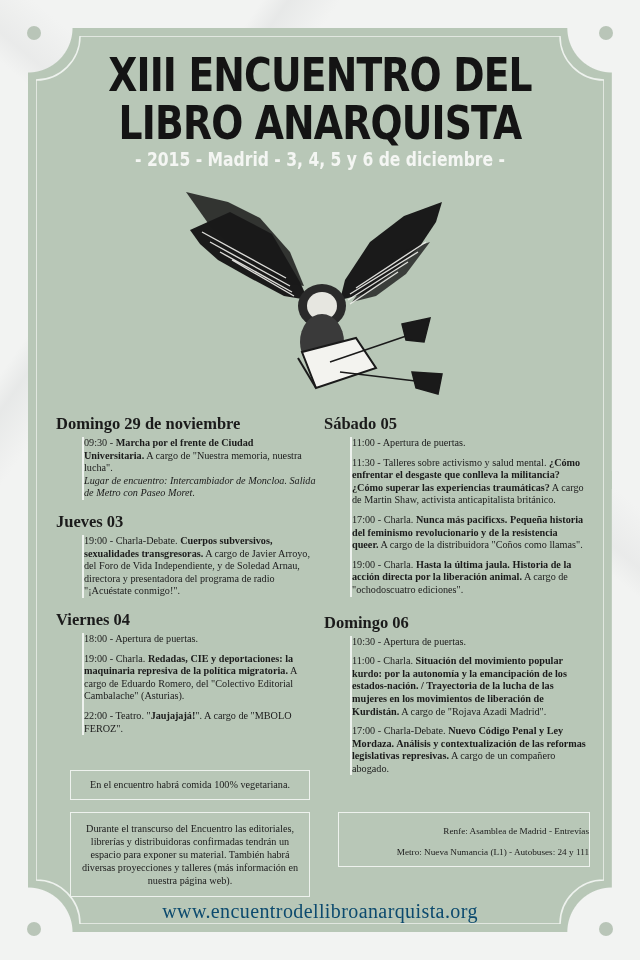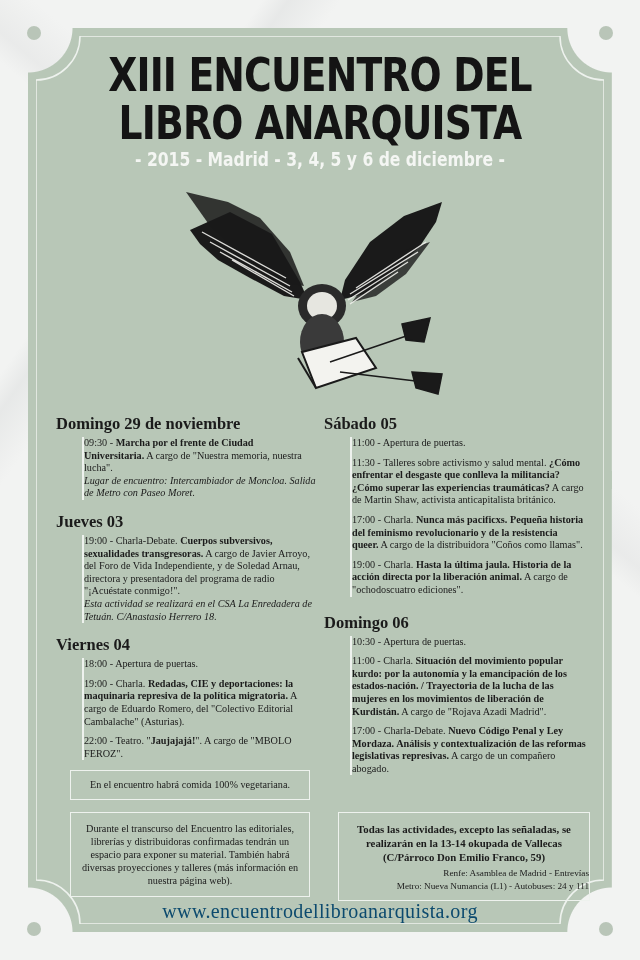--- a/index.html
+++ b/index.html
@@ -93,21 +93,21 @@
   <div class="day">Domingo 29 de noviembre</div>
   <div class="events">
     <div class="ev">
       <span>09:30 - </span><b>Marcha por el frente de Ciudad Universitaria.</b><span> A cargo de "Nuestra memoria, nuestra lucha".</span><br><i>Lugar de encuentro: Intercambiador de Moncloa. Salida de Metro con Paseo Moret.</i>
     </div>
   </div>
 
   <div class="day">Jueves 03</div>
   <div class="events">
     <div class="ev">
-      <span>19:00 - Charla-Debate. </span><b>Cuerpos subversivos, sexualidades transgresoras.</b><span> A cargo de Javier Arroyo, del Foro de Vida Independiente, y  de Soledad Arnau, directora y presentadora del programa de radio "¡Acuéstate conmigo!".</span><br><i>Esta actividad se realizará en el CSA La Enredadera de Tetuán. C/Anastasio Herrero 18.</i>
+      <span>19:00 - Charla-Debate. </span><b>Cuerpos subversivos, sexualidades transgresoras.</b><span> A cargo de Javier Arroyo, del Foro de Vida Independiente, y  de Soledad Arnau, directora y presentadora del programa de radio "¡Acuéstate conmigo!".</span><br>
     </div>
   </div>
 
   <div class="day">Viernes 04</div>
   <div class="events">
     <div class="ev"><span>18:00 - Apertura de puertas.</span></div>
     <div class="ev"><span>19:00 - Charla. </span><b>Redadas, CIE y deportaciones: la maquinaria represiva de la política migratoria.</b><span> A cargo de Eduardo Romero, del "Colectivo Editorial Cambalache" (Asturias).</span></div>
     <div class="ev"><span>22:00 - Teatro. "</span><b>Jaujajajá!</b><span>". A cargo de "MBOLO FEROZ".</span></div>
   </div>
 </div>
@@ -127,18 +127,17 @@
     <div class="ev"><span>11:00 - Charla. </span><b>Situación del movimiento popular kurdo: por la autonomía y la emancipación de los estados-nación. / Trayectoria de la lucha de las mujeres en los movimientos de liberación de Kurdistán.</b><span> A cargo de "Rojava Azadi Madrid".</span></div>
     <div class="ev"><span>17:00 - Charla-Debate.  </span><b>Nuevo Código Penal y Ley Mordaza. Análisis y contextualización de las reformas legislativas represivas.</b><span> A cargo de un compañero abogado.</span></div>
   </div>
 </div>
 
 <div class="box veg">En el encuentro habrá comida 100% vegetariana.</div>
 <div class="box durante">
   <div style="padding:0 10px">Durante el transcurso del Encuentro las editoriales, librerías y distribuidoras confirmadas tendrán un espacio para exponer su material. También habrá diversas proyecciones y talleres (más información en nuestra página web).</div>
 </div>
 <div class="box todas">
-  <div class="strong" style="padding:0 8px">Todas las actividades, excepto las señaladas, se realizarán en la 13-14 okupada de Vallecas (C/Párroco Don Emilio Franco, 59)</div>
   <div class="small">Renfe: Asamblea de Madrid - Entrevías</div>
-  <div class="small" style="margin-top:0">Metro: Nueva Numancia (L1) - Autobuses: 24 y 111</div>
+  <div class="small" style="margin-top:8px">Metro: Nueva Numancia (L1) - Autobuses: 24 y 111</div>
 </div>
 
 <div class="web">www.encuentrodellibroanarquista.org</div>
 
 </body></html>

